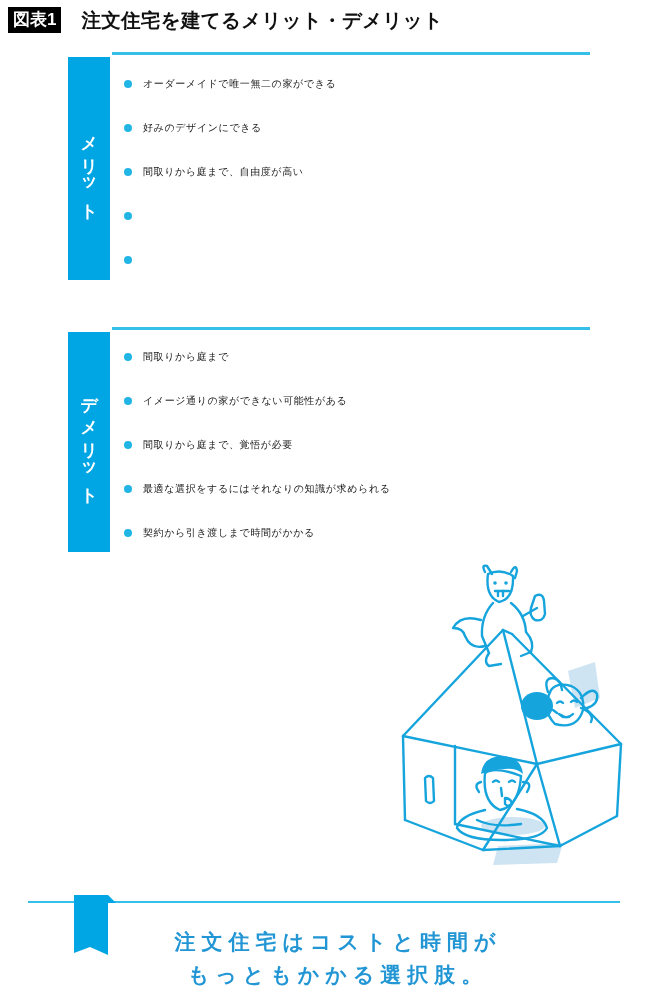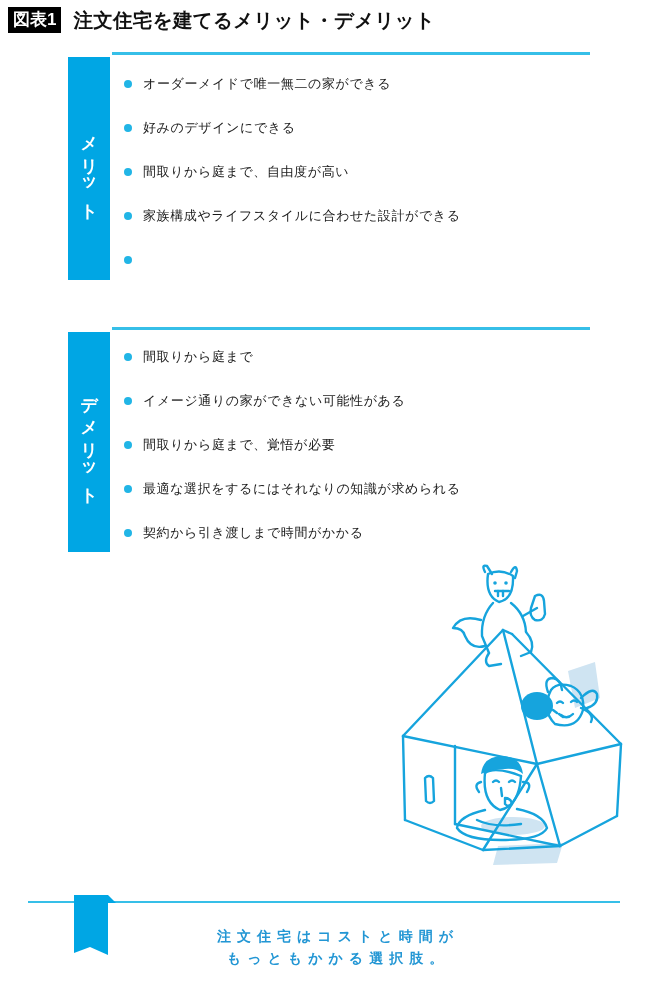--- a/index.html
+++ b/index.html
@@ -36,21 +36,21 @@
     font-weight: 700;
     line-height: 1;
     padding: 4px 5px 5px 5px;
     letter-spacing: 0px;
     white-space: nowrap;
   }
   .header-title {
     font-size: 19.5px;
     font-weight: 700;
     color: #111111;
-    margin-left: 12px;
+    margin-left: 20px;
     letter-spacing: 0.3px;
     white-space: nowrap;
   }
 
   
   .section {
     position: absolute;
     left: 0;
     width: 670px;
   }
@@ -89,21 +89,21 @@
     top: 0;
     width: 470px;
     margin: 0;
     padding: 0;
     list-style: none;
   }
   .item {
     display: flex;
     align-items: center;
     height: 44px;
-    font-size: 13px;
+    font-size: 10px;
     letter-spacing: 0.6px;
     color: #1a1a1a;
     white-space: nowrap;
   }
   .bullet {
     width: 8px;
     height: 8px;
     border-radius: 50%;
     background: #21b5e6;
     flex: 0 0 auto;
@@ -151,21 +151,21 @@
     width: 46px;
     height: 62px;
   }
   .footer-text {
     position: absolute;
     left: 0;
     top: 33px;
     width: 670px;
     text-align: center;
     color: #2296d4;
-    font-size: 14px;
+    font-size: 21px;
     font-weight: 700;
     letter-spacing: 6px;
     line-height: 1.55;
     text-indent: 6px;
   }
   .footer-line { display: block; white-space: nowrap; }
 </style>
 </head>
 <body>
 
@@ -187,21 +187,20 @@
     <li class="item">
       <span class="bullet"></span>
       <span>好みのデザインにできる</span>
     </li>
     <li class="item">
       <span class="bullet"></span>
       <span>間取りから庭まで、自由度が高い</span>
     </li>
     <li class="item">
       <span class="bullet"></span>
-      <span>家族構成やライフスタイルに合わせた設計ができる</span>
     </li>
     <li class="item">
       <span class="bullet"></span>
     </li>
   </ul>
 </div>
 
 <div class="section" id="demerit-section">
   <div class="rule"></div>
   <div class="side-tab">

